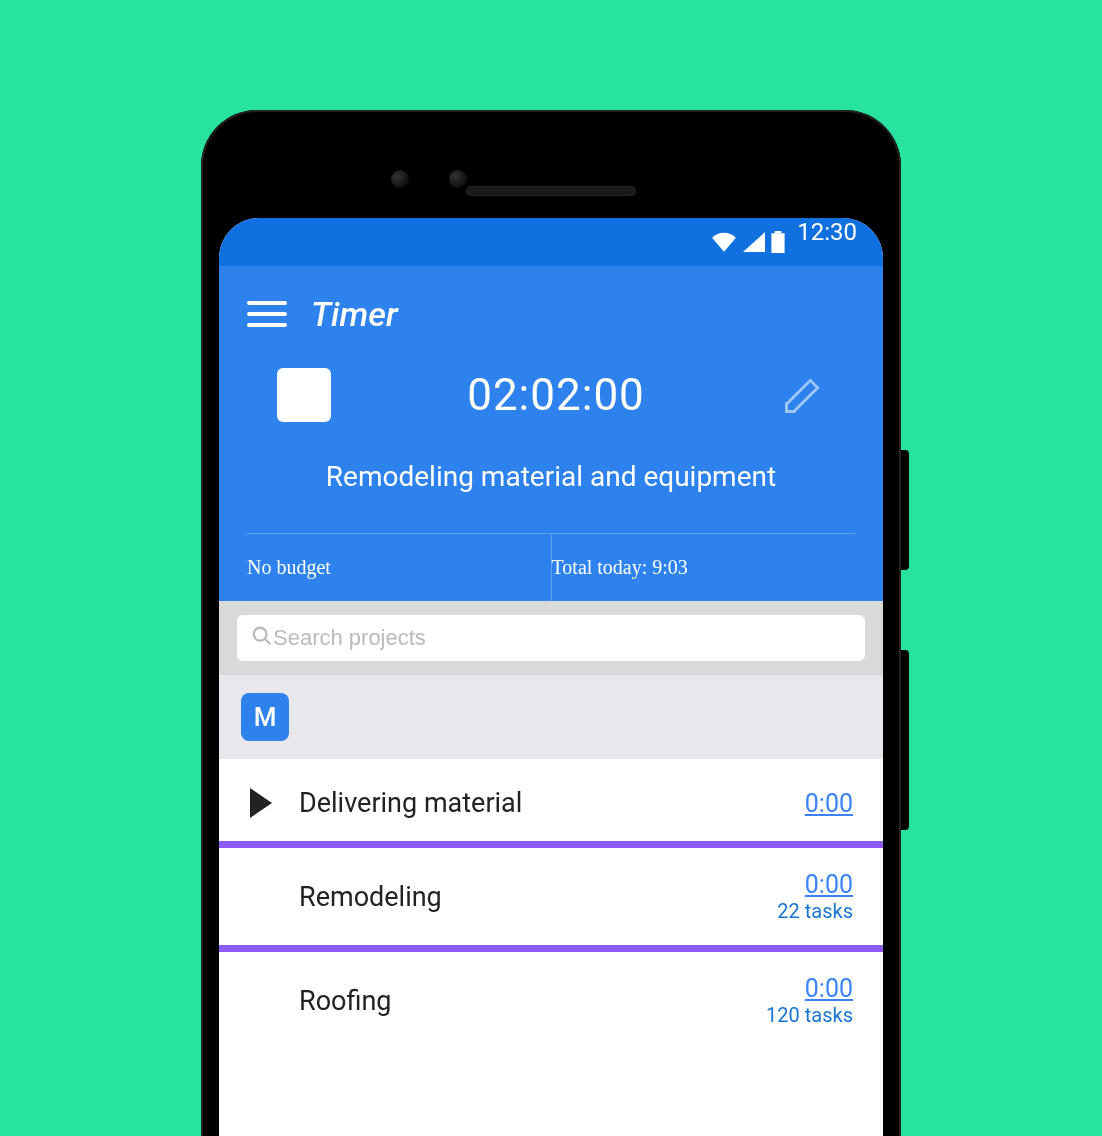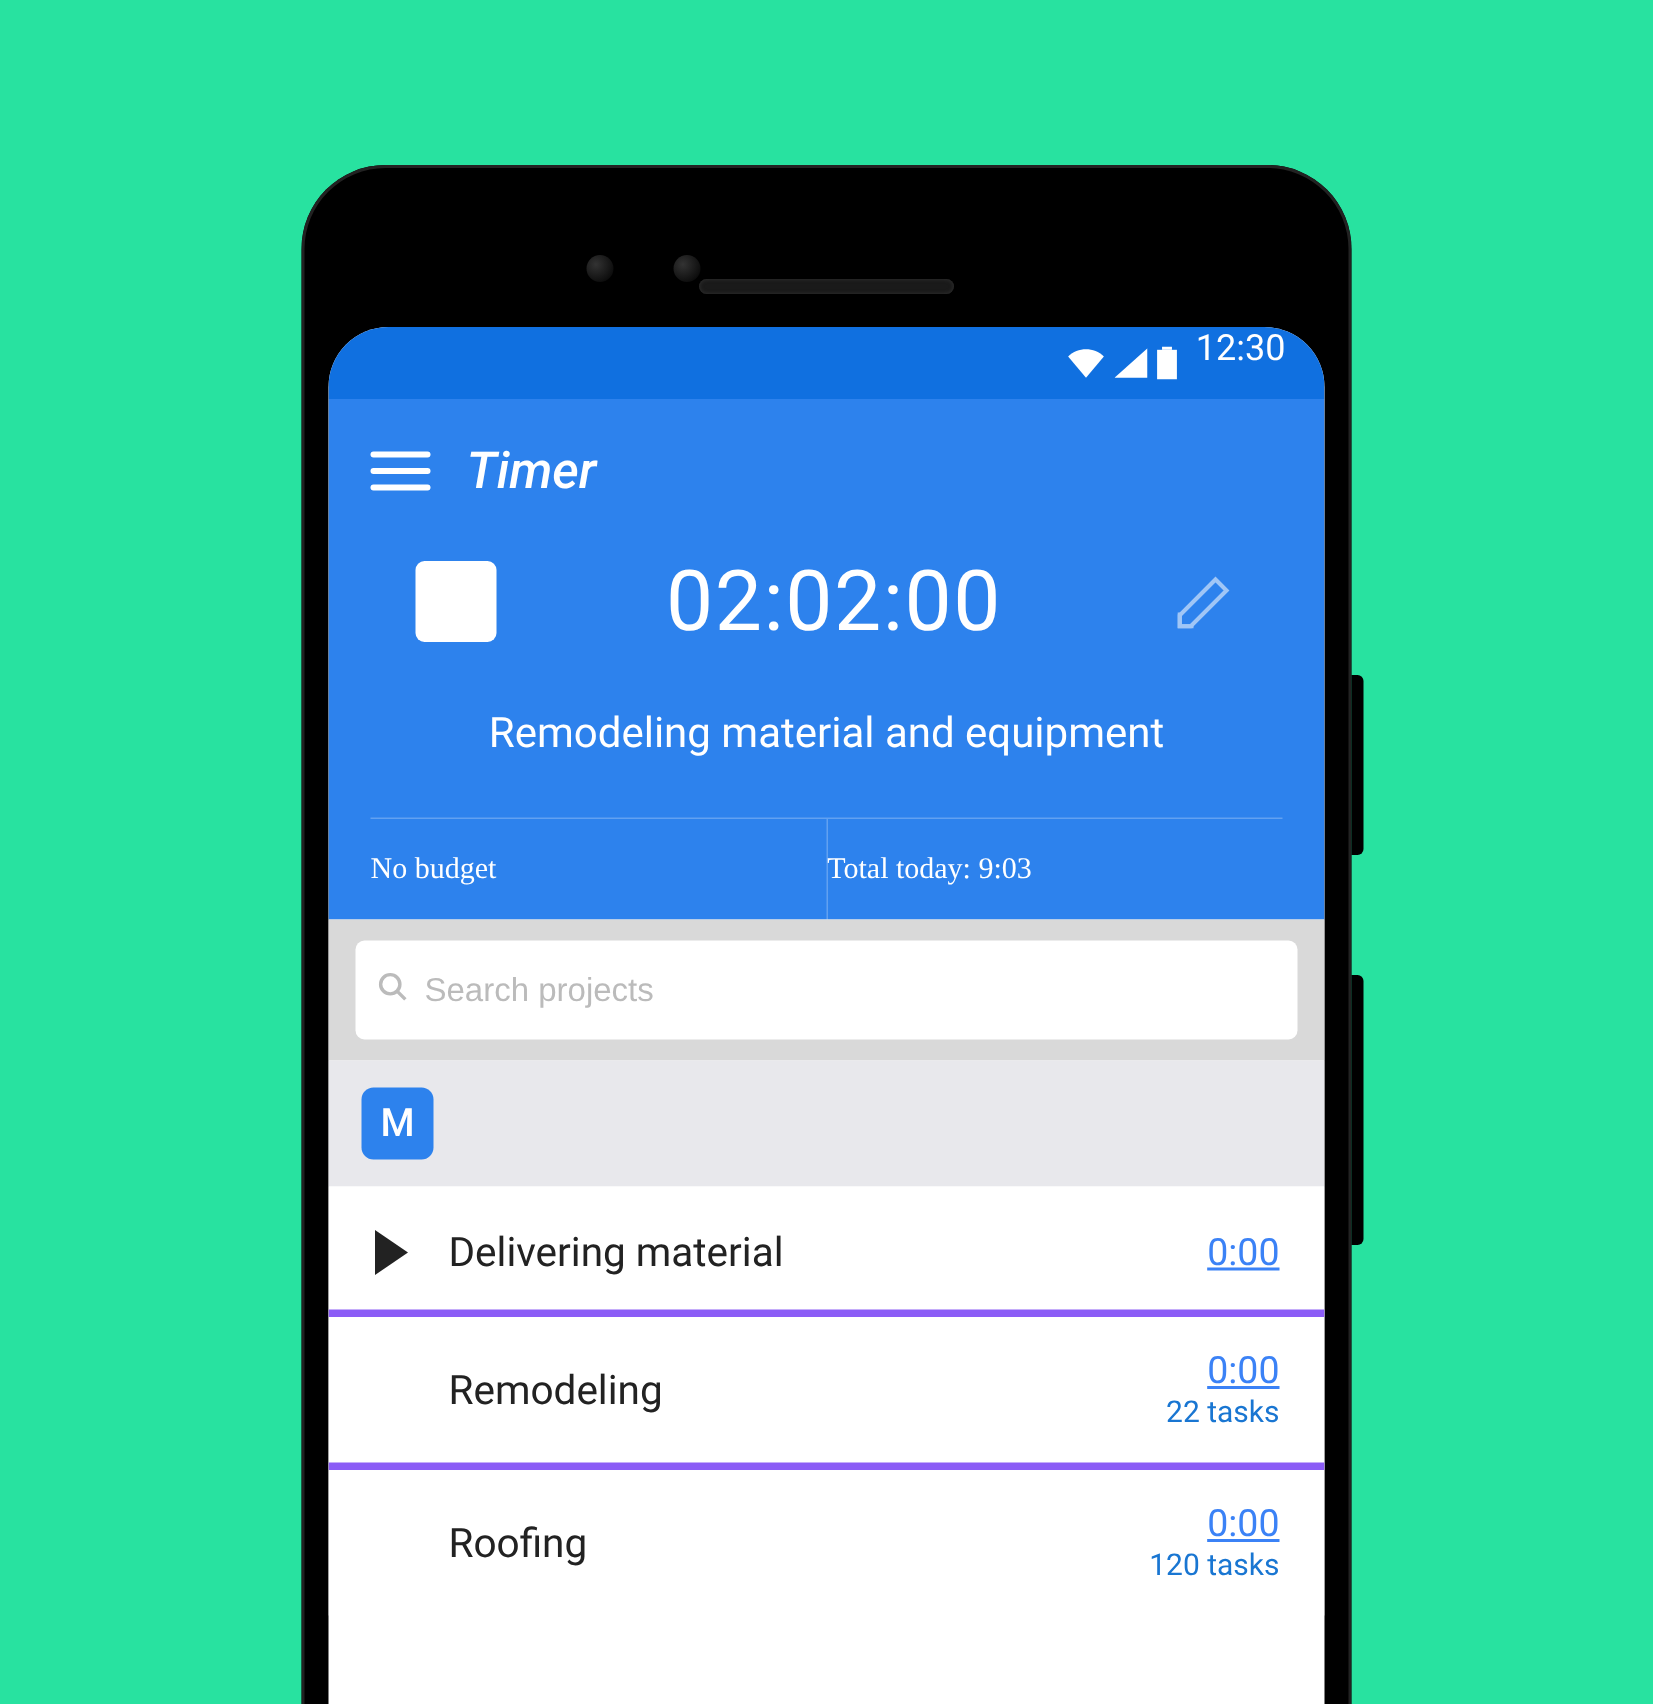--- a/index.html
+++ b/index.html
@@ -89,43 +89,43 @@
   color: #fff;
   padding: 28px 28px 0;
 }
 .appbar-top { display:flex; align-items:center; gap:24px; padding-bottom: 24px; font-style: italic;}
 .hamburger { width:40px; display:flex; flex-direction:column; gap:7px; cursor:pointer;}
 .hamburger span { height:4px; background:#fff; border-radius:2px; }
 .app-title { font-size: 34px; font-weight:500; }
 
 .timer-row { display:flex; align-items:center; justify-content:space-between; padding: 10px 30px 20px; }
 .stop-btn { width:54px; height:54px; background:#fff; border-radius:6px; cursor:pointer; }
-.timer-value { font-size: 56px; font-weight:400; letter-spacing:1px; }
+.timer-value { font-size: 44px; font-weight:400; letter-spacing:1px; }
 .edit-icon { width:44px; height:44px; opacity:0.55; cursor:pointer; }
 
 .task-desc { text-align:center; font-size:28px; padding: 18px 20px 40px; }
 
 .stats-row { display:flex; border-top:1px solid rgba(255,255,255,0.25); }
 .stats-row > div { flex:1; padding:22px 0; font-size:20px; font-family: Georgia, serif; }
 .stats-row > div:first-child { border-right:1px solid rgba(255,255,255,0.25); }
 
 
 .search-wrap { background:#d9d9d9; padding:14px 18px; }
-.search-box { background:#fff; border-radius:6px; display:flex; align-items:center; padding:20px 14px; gap:10px; }
+.search-box { background:#fff; border-radius:6px; display:flex; align-items:center; padding:10px 14px; }
 .search-box input { border:none; outline:none; font-size:22px; flex:1; color:#333; }
 .search-box input::placeholder { color:#bbb; }
 
 
 .project-header { background:#e8e8ec; display:flex; align-items:center; gap:18px; padding:18px 22px; }
 .project-badge { width:48px; height:48px; background:#2d82ed; color:#fff; border-radius:8px; display:flex; align-items:center; justify-content:center; font-size:26px; font-weight:500; }
 .project-name { font-size:28px; font-weight:700; color:#222; }
 
 
 .task-list { background:#fff; }
-.task-row { display:flex; align-items:center; padding:22px 30px 22px 22px; border-bottom:5px solid #8b5cf6; cursor:pointer; }
+.task-row { display:flex; align-items:center; padding:22px 30px 22px 22px; border-bottom:7px solid #8b5cf6; cursor:pointer; }
 .task-row:first-child { padding-top:28px; }
 .play-icon { width:40px; display:flex; justify-content:center; }
 .play-tri { width:0; height:0; border-left:22px solid #222; border-top:15px solid transparent; border-bottom:15px solid transparent; }
 .task-name { flex:1; font-size:27px; color:#222; margin-left:18px; }
 .task-meta { text-align:right; }
 .task-time { font-size:25px; color:#3b82f6;text-decoration:underline; }
 .task-count { font-size:20px; color:#1976d2; font-weight:400; }
 </style>
 </head>
 <body>

